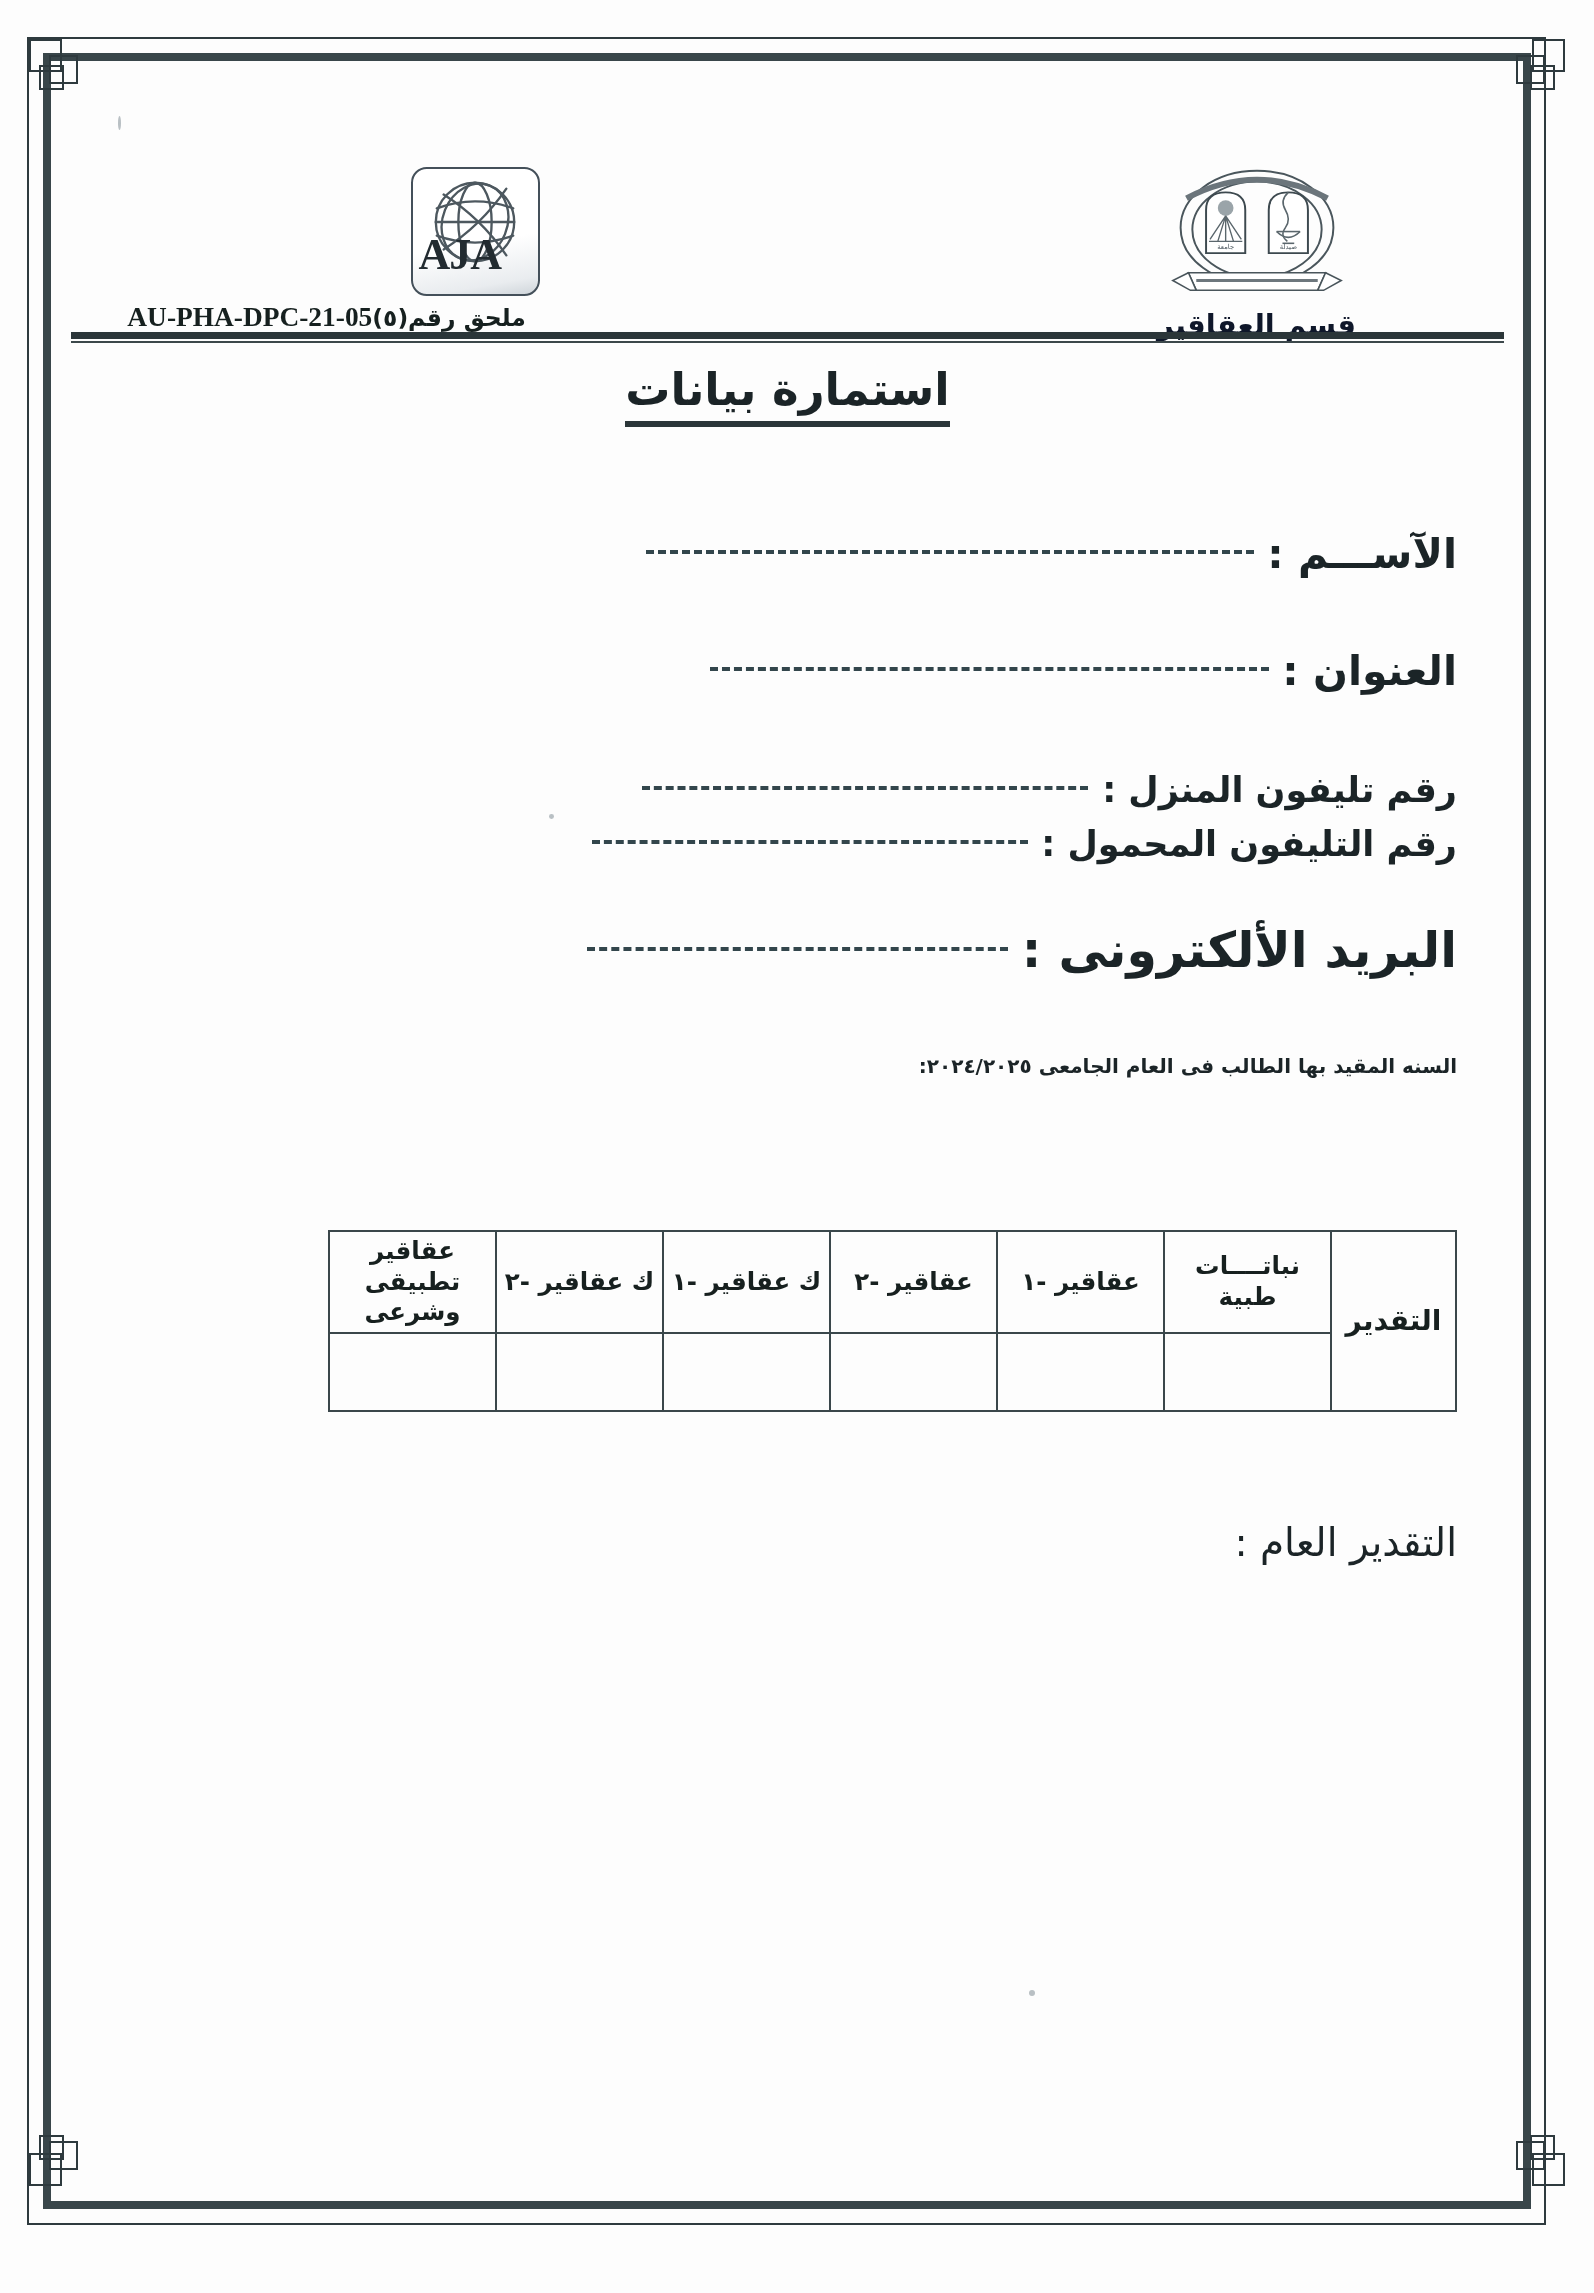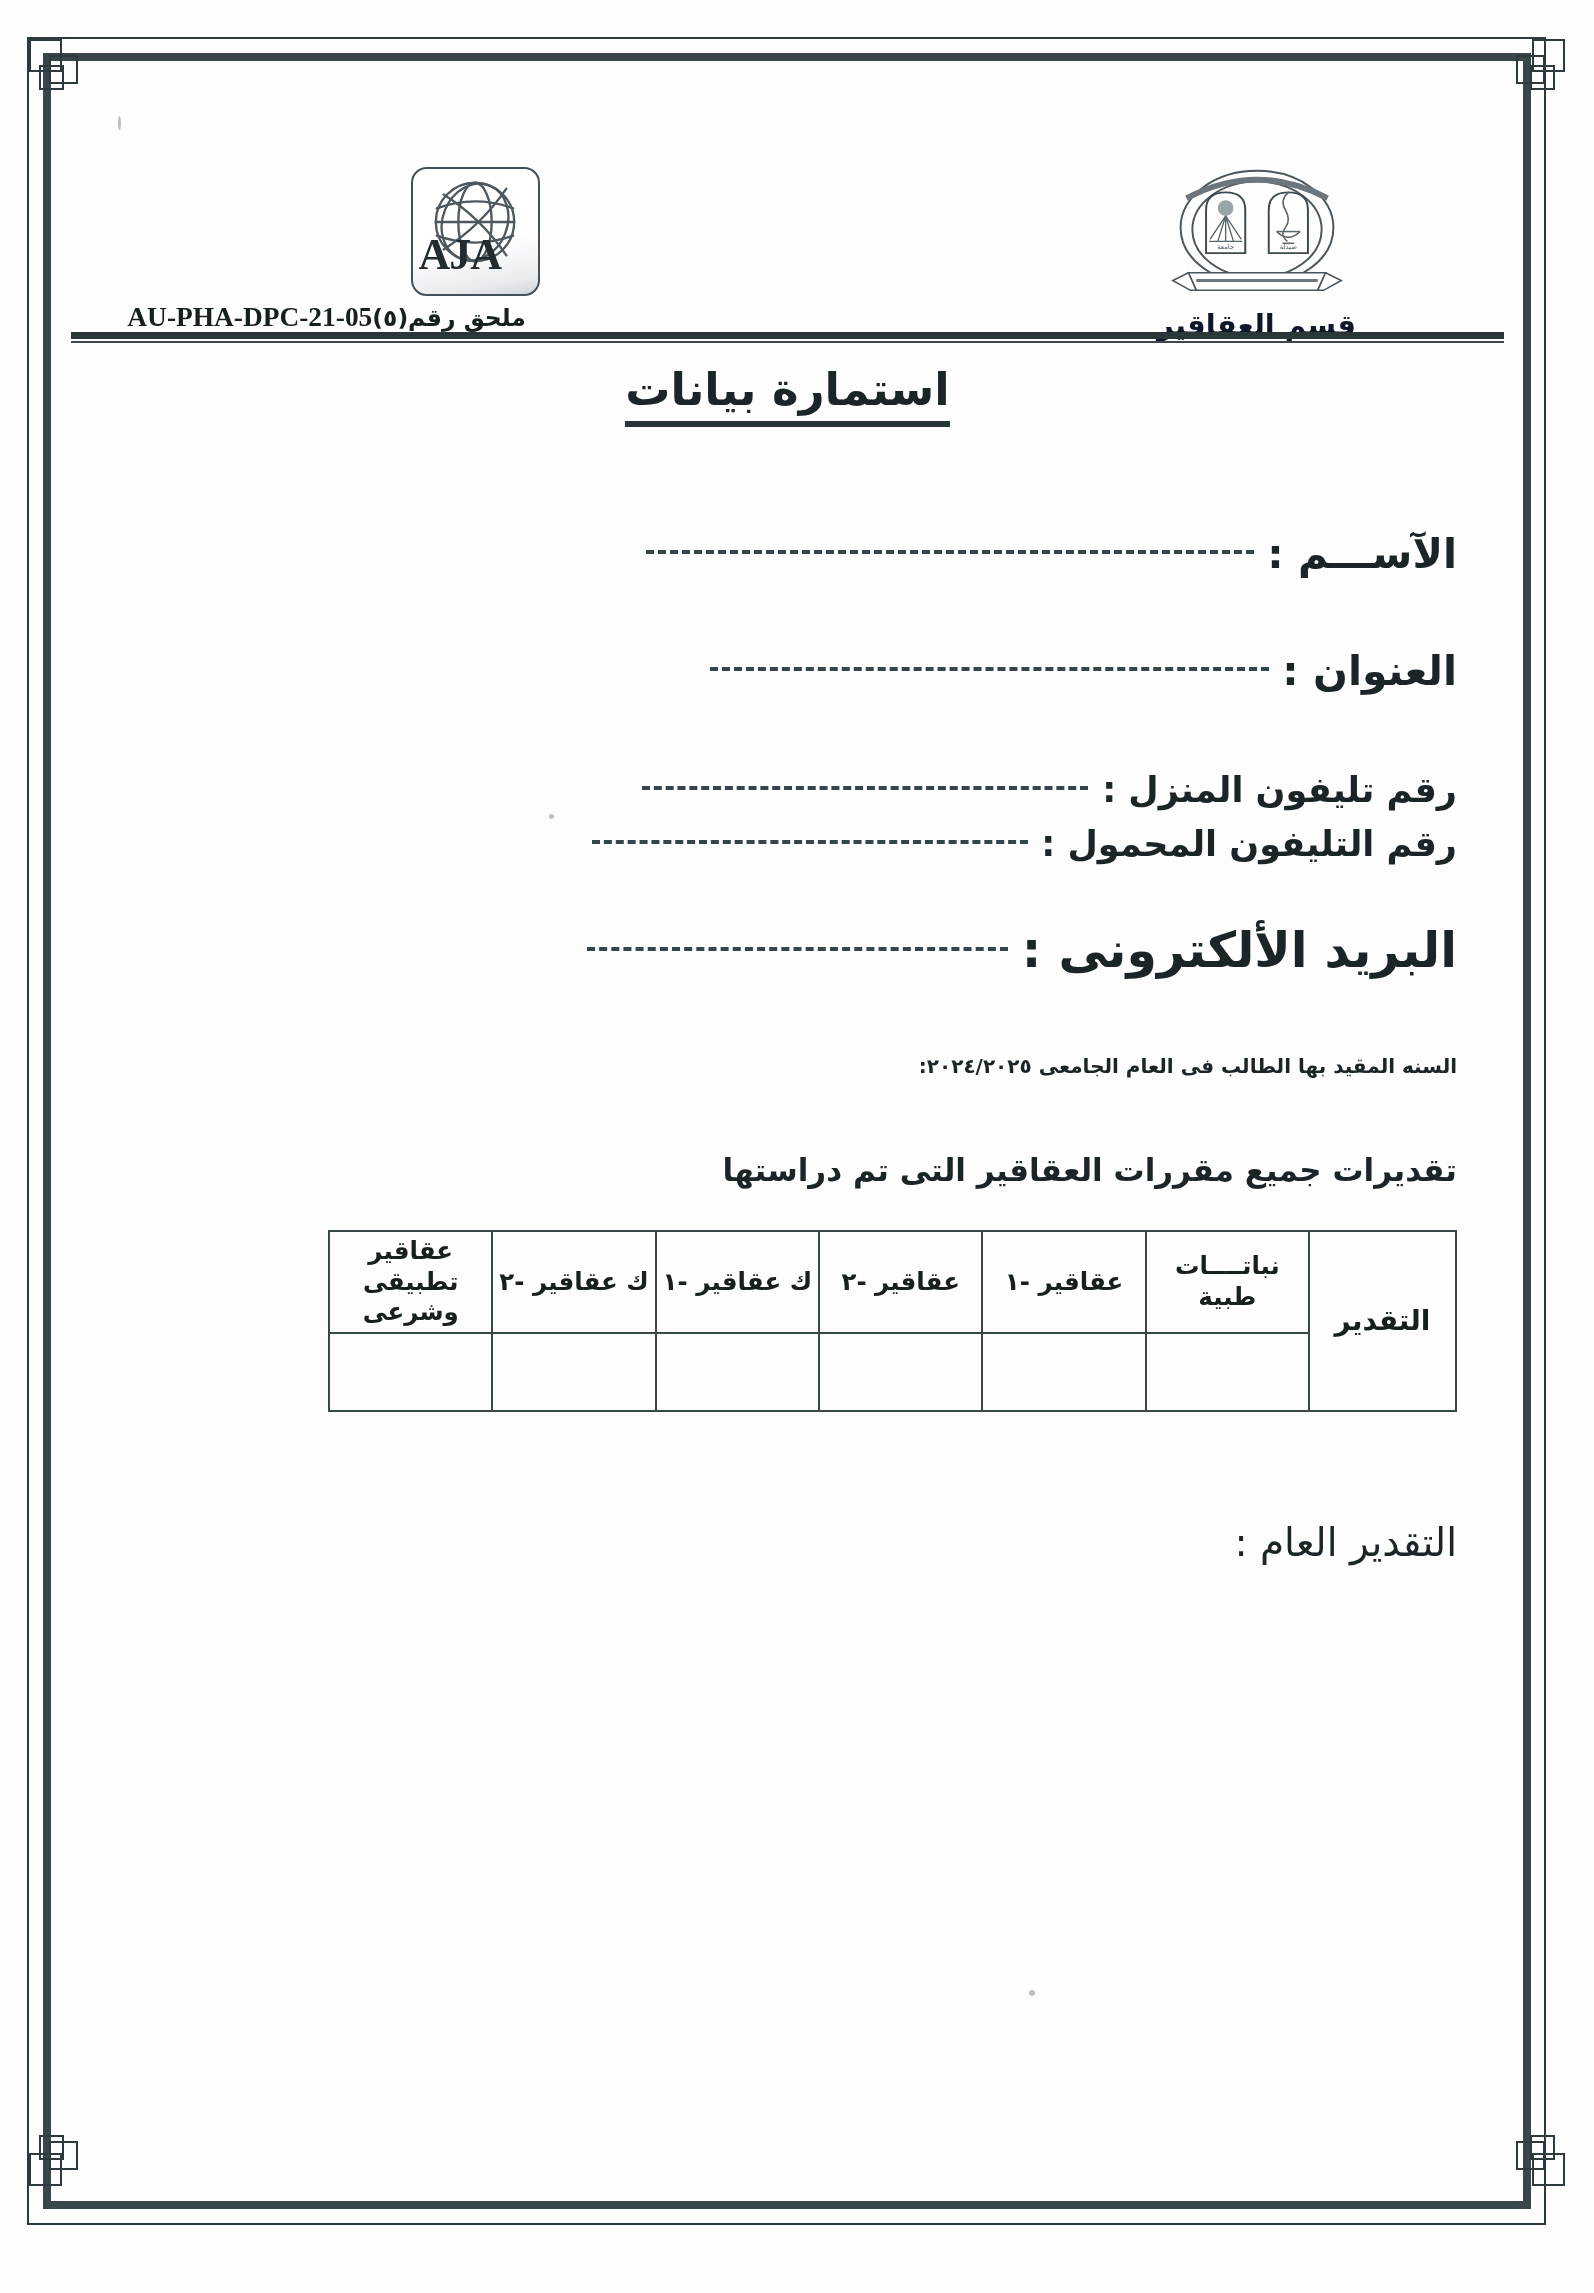--- a/index.html
+++ b/index.html
@@ -221,21 +221,21 @@
     vertical-align: middle;
     text-align: center;
     font-family: "DejaVu Sans", sans-serif;
     font-weight: 700;
     color: #17201f;
     padding: 3.9px 5.9px;
     box-sizing: border-box;
   }
   table.grades td.rowhead {
     font-size: 28px;
-    width: 147px;
+    width: 125px;
   }
   table.grades td.colhead {
     font-size: 24.5px;
     height: 84px;
     line-height: 1.25;
   }
   table.grades td.blank {
     height: 78px;
   }
 
@@ -376,21 +376,20 @@
       <span class="dash-fill"></span>
     </div>
 
     <div class="field-row f-email">
       <span class="field-label">البريد الألكترونى :</span>
       <span class="dash-fill"></span>
     </div>
 
     <div class="year-line">السنه المقيد بها الطالب فى العام الجامعى ٢٠٢٤/٢٠٢٥:</div>
 
-    <div class="grades-heading">تقديرات جميع مقررات العقاقير التى تم دراستها</div>
 
     <div class="grades-table-wrap">
       <table class="grades">
         <tbody>
             <tr>
           <td class="rowhead" rowspan="2">التقدير</td>
           <td class="colhead">نباتــــات طبية</td>
           <td class="colhead">عقاقير -١</td>
           <td class="colhead">عقاقير -٢</td>
           <td class="colhead">ك عقاقير -١</td>

